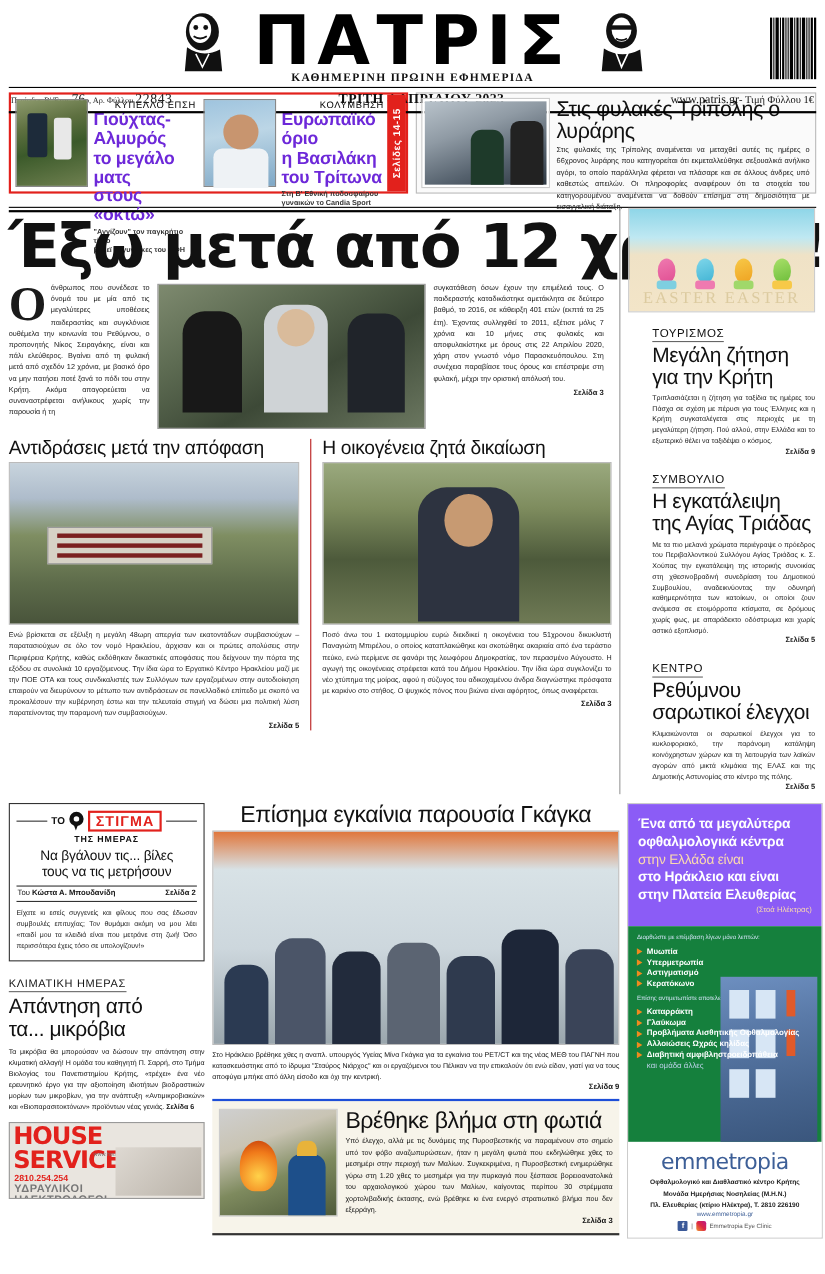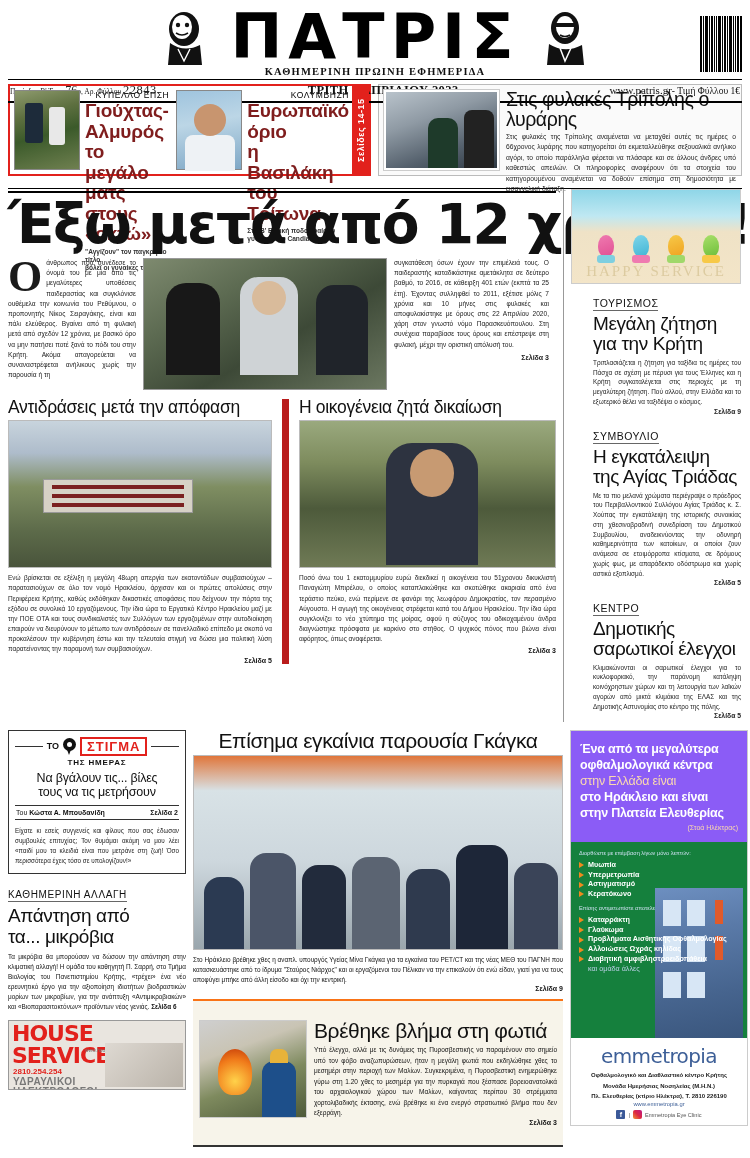--- a/index.html
+++ b/index.html
@@ -48,21 +48,21 @@
   .sp-cell { display:flex; flex:1; padding:4px 3px 3px 4px; gap:5px; }
   .sp-photo { width:66px; height:80px; border:1px solid #888; flex:0 0 66px; }
   .sp-photo.a { background:linear-gradient(165deg,#8d9a6d 0%,#5e7040 30%,#3b5a2a 55%,#6f8050 100%); position:relative; }
   .sp-photo.a:after{content:"";position:absolute;left:10px;top:12px;width:18px;height:40px;background:#1d2b3a;border-radius:3px;}
   .sp-photo.a:before{content:"";position:absolute;left:34px;top:16px;width:16px;height:38px;background:#e8e8e8;border-radius:3px;}
   .sp-photo.b { background:linear-gradient(170deg,#9fc4de 0%,#bcd6e6 40%,#7fa8c6 100%); position:relative;}
   .sp-photo.b:after{content:"";position:absolute;left:17px;top:13px;width:32px;height:32px;border-radius:50%;background:#c8956f;}
   .sp-photo.b:before{content:"";position:absolute;left:8px;top:44px;width:50px;height:36px;border-radius:8px 8px 0 0;background:#eef2f5;}
   .sp-txt { flex:1; min-width:0; }
   .sp-kicker { font-size:8.5px; font-weight:normal; letter-spacing:0.6px; margin-bottom:1px; color:#000;text-align:right; }
-  .sp-head { font-size:19px; font-weight:bold; line-height:1.08; letter-spacing:-0.2px; color:#7f1d1d; }
+  .sp-head { font-size:16px; font-weight:bold; line-height:1.08; letter-spacing:-0.2px; color:#6d28d9; }
   .sp-sub { font-size:6.6px; font-weight:bold; color:#333; line-height:1.25; margin-top:3px; }
   .sp-pages { width:17px; background:#e2211c; color:#fff; font-size:9px; font-weight:bold;
               writing-mode:vertical-rl; transform:rotate(180deg);
               display:flex; align-items:center; justify-content:center; letter-spacing:0.5px; }
 
   .toparticle { flex:1; margin-left:7px; border:1px solid #bbb; background:#fafafa; display:flex; padding:5px; height:92px; }
   .ta-photo { width:115px; height:80px; border:2px solid #fff; outline:1px solid #ccc; flex:0 0 115px;
               background:linear-gradient(160deg,#b9c3cb 0%,#8f9aa4 35%,#55616d 70%,#2e3842 100%); position:relative;}
   .ta-photo:after{content:"";position:absolute;left:42px;top:26px;width:30px;height:50px;background:#1e3a2a;border-radius:10px 10px 0 0;}
   .ta-photo:before{content:"";position:absolute;left:78px;top:18px;width:30px;height:58px;background:#222;border-radius:8px 8px 0 0;}
@@ -107,21 +107,21 @@
              font-family:"Liberation Serif", serif; font-size:15px; color:#d9c79a; letter-spacing:2px; line-height:1; opacity:.85; }
   .sb-item { padding-top:9px;margin-left:22px; }
   .sb-kicker { font-size:10.5px; letter-spacing:0.5px; border-bottom:1px solid #666; display:inline-block; padding-bottom:1px; margin-bottom:3px; }
   .sb-head { font-size:19px; line-height:1.05; letter-spacing:-0.4px; margin-bottom:4px; }
   .sb-body { font-size:6.4px; line-height:1.52; text-align:justify; color:#222; }
   .sb-page { font-weight:bold; font-size:6.8px; text-align:right; display:block; }
 
   
   .mid-row { display:flex; gap:10px; margin-top:9px; width:548px; }
   .mid-col { width:269px; }
-  .mid-col.with-div { border-left:7px solid #b91c1c; padding-left:10px; width:279px; }
+  .mid-col.with-div { border-left:1px solid #b91c1c; padding-left:10px; width:279px; }
   .mid-head { font-size:17.5px; letter-spacing:-0.3px; line-height:1; margin-bottom:4px; }
   .mid-photo { width:100%; height:148px; border:1px solid #bbb; }
   .mp-a { background:linear-gradient(180deg,#c8d4dd 0%,#aebccb 22%,#7f8e62 45%,#5d6b4a 75%,#49543b 100%); position:relative; overflow:hidden;}
   .mp-a .banner{position:absolute;left:34px;top:58px;width:150px;height:34px;background:#d7d2c6;border:1px solid #999;}
   .mp-a .banner i{display:block;height:4px;margin:5px 8px;background:#7b2020;}
   .mp-b { background:linear-gradient(180deg,#9aa97e 0%,#7e8c5e 28%,#4d5a3b 60%,#6f7a55 100%); position:relative; overflow:hidden;}
   .mp-b .person{position:absolute;left:86px;top:22px;width:92px;height:122px;background:#2d3340;border-radius:26px 26px 0 0;}
   .mp-b .person:after{content:"";position:absolute;left:24px;top:6px;width:44px;height:48px;border-radius:50%;background:#c79a72;}
   .mid-body { font-size:6.5px; line-height:1.55; text-align:justify; margin-top:5px; color:#1d1d1d; }
   .mid-page { font-weight:bold; font-size:7px; text-align:right; margin-top:3px; }
@@ -160,21 +160,21 @@
 
   
   .centercol { width:370px; flex:0 0 370px; }
   .gk-head { font-size:21px; text-align:center; letter-spacing:-0.4px; line-height:1; }
   .gk-photo { width:100%; height:195px; margin-top:4px; border:1px solid #bbb;
               background:linear-gradient(180deg,#e0763b 0%,#d8e2e6 18%,#cdd7dd 55%,#9aa6ad 100%); position:relative; overflow:hidden;}
   .gk-photo .p { position:absolute; bottom:0; border-radius:16px 16px 0 0; }
   .gk-body { font-size:6.4px; line-height:1.6; text-align:justify; margin-top:5px; }
   .gk-page { font-weight:bold; font-size:7px; text-align:right; }
 
-  .fire-box { margin-top:7px; border-top:2px solid #f97316; border-bottom:2px solid #333; background:#f7f4ea; padding:19px 6px; display:flex; gap:7px; }
+  .fire-box { margin-top:7px; border-top:2px solid #1d4ed8; border-bottom:2px solid #333; background:#f7f4ea; padding:7px 6px; display:flex; gap:7px; }
   .fire-photo { width:108px; height:98px; flex:0 0 108px; border:1px solid #ccc;
                 background:linear-gradient(160deg,#cfcfcf 0%,#c9c4b4 30%,#7e8a5e 60%,#4e5a3a 100%); position:relative; overflow:hidden;}
   .fire-photo .flame{position:absolute;left:18px;bottom:22px;width:34px;height:46px;border-radius:50% 50% 40% 40%;background:radial-gradient(circle at 50% 70%,#ffd24a,#f07a1a 60%,#c43a08);}
   .fire-photo .ff{position:absolute;right:10px;bottom:0;width:34px;height:56px;background:#1d4f8a;border-radius:12px 12px 0 0;}
   .fire-photo .ff:after{content:"";position:absolute;left:8px;top:-12px;width:18px;height:14px;border-radius:7px 7px 0 0;background:#e8b33a;}
   .fire-txt { flex:1; min-width:0; }
   .fire-head { font-size:21px; letter-spacing:-0.4px; line-height:1; margin-bottom:4px; }
   .fire-body { font-size:6.5px; line-height:1.62; text-align:justify; }
   .fire-page { font-weight:bold; font-size:7px; text-align:right; }
 
@@ -358,21 +358,21 @@
       <div class="sidebar">
         <div class="sb-photo">
           <div class="egg" style="left:26px;background:linear-gradient(160deg,#ef7ab0,#e14f93)"></div>
           <div class="eggbase" style="left:25px;background:#7ecfe0"></div>
           <div class="egg" style="left:61px;background:linear-gradient(160deg,#7fd6ea,#41b4d4)"></div>
           <div class="eggbase" style="left:60px;background:#ef7ab0"></div>
           <div class="egg" style="left:96px;background:linear-gradient(160deg,#f7c948,#efa221)"></div>
           <div class="eggbase" style="left:95px;background:#a0d86a"></div>
           <div class="egg" style="left:131px;background:linear-gradient(160deg,#a9e06a,#6dbd3a)"></div>
           <div class="eggbase" style="left:130px;background:#f7c948"></div>
-          <div class="sandtxt">HAPPY SERVICE</div>
+          <div class="sandtxt">EASTER EASTER</div>
         </div>
 
         <div class="sb-item">
           <div class="sb-kicker">ΤΟΥΡΙΣΜΟΣ</div>
           <div class="sb-head">
             <div>Μεγάλη ζήτηση</div>
             <div>για την Κρήτη</div>
           </div>
           <div class="sb-body">
             <span>Τριπλασιάζεται η ζήτηση για ταξίδια τις ημέρες του Πάσχα σε σχέση με πέρυσι για τους Έλληνες και η Κρήτη συγκαταλέγεται στις περιοχές με τη μεγαλύτερη ζήτηση. Πού αλλού, στην Ελλάδα και το εξωτερικό θέλει να ταξιδέψει ο κόσμος.</span>
@@ -388,21 +388,21 @@
           </div>
           <div class="sb-body">
             <span>Με τα πιο μελανά χρώματα περιέγραψε ο πρόεδρος του Περιβαλλοντικού Συλλόγου Αγίας Τριάδας κ. Σ. Χούπας την εγκατάλειψη της ιστορικής συνοικίας στη χθεσινοβραδινή συνεδρίαση του Δημοτικού Συμβουλίου, αναδεικνύοντας την οδυνηρή καθημερινότητα των κατοίκων, οι οποίοι ζουν ανάμεσα σε ετοιμόρροπα κτίσματα, σε δρόμους χωρίς φως, με απαράδεκτο οδόστρωμα και χωρίς αστικό εξοπλισμό.</span>
             <span class="sb-page">Σελίδα 5</span>
           </div>
         </div>
 
         <div class="sb-item">
           <div class="sb-kicker">ΚΕΝΤΡΟ</div>
           <div class="sb-head">
-            <div>Δημοτικής</div>
+            <div>Ρεθύμνου</div>
             <div>σαρωτικοί έλεγχοι</div>
           </div>
           <div class="sb-body">
             <span>Κλιμακώνονται οι σαρωτικοί έλεγχοι για το κυκλοφοριακό, την παράνομη κατάληψη κοινόχρηστων χώρων και τη λειτουργία των λαϊκών αγορών από μικτά κλιμάκια της ΕΛΑΣ και της Δημοτικής Αστυνομίας στο κέντρο της πόλης.</span>
             <span class="sb-page">Σελίδα 5</span>
           </div>
         </div>
       </div>
     </div>
 
@@ -429,21 +429,21 @@
             <div>
               <span>Του</span>
               <b>Κώστα Α. Μπουδανίδη</b>
             </div>
             <b>Σελίδα 2</b>
           </div>
           <div class="st-body">Είχατε κι εσείς συγγενείς και φίλους που σας έδωσαν συμβουλές επιτυχίας; Τον θυμάμαι ακόμη να μου λέει «παιδί μου τα κλειδιά είναι που μετράνε στη ζωή! Όσο περισσότερα έχεις τόσο σε υπολογίζουν!»</div>
         </div>
 
         <div class="clim">
-          <div class="clim-kicker">ΚΑΘΗΜΕΡΙΝΗ ΑΛΛΑΓΗ</div>
+          <div class="clim-kicker">ΚΛΙΜΑΤΙΚΗ ΗΜΕΡΑΣ</div>
           <div class="clim-head">
             <div>Απάντηση από</div>
             <div>τα... μικρόβια</div>
           </div>
           <div class="clim-body">
             <span>Τα μικρόβια θα μπορούσαν να δώσουν την απάντηση στην κλιματική αλλαγή! Η ομάδα του καθηγητή Π. Σαρρή, στο Τμήμα Βιολογίας του Πανεπιστημίου Κρήτης, «τρέχει» ένα νέο ερευνητικό έργο για την αξιοποίηση ιδιοτήτων βιοδραστικών μορίων των μικροβίων, για την ανάπτυξη «Αντιμικροβιακών» και «Βιοπαρασιτοκτόνων» προϊόντων νέας γενιάς.</span>
             <b>Σελίδα 6</b>
           </div>
         </div>
 

